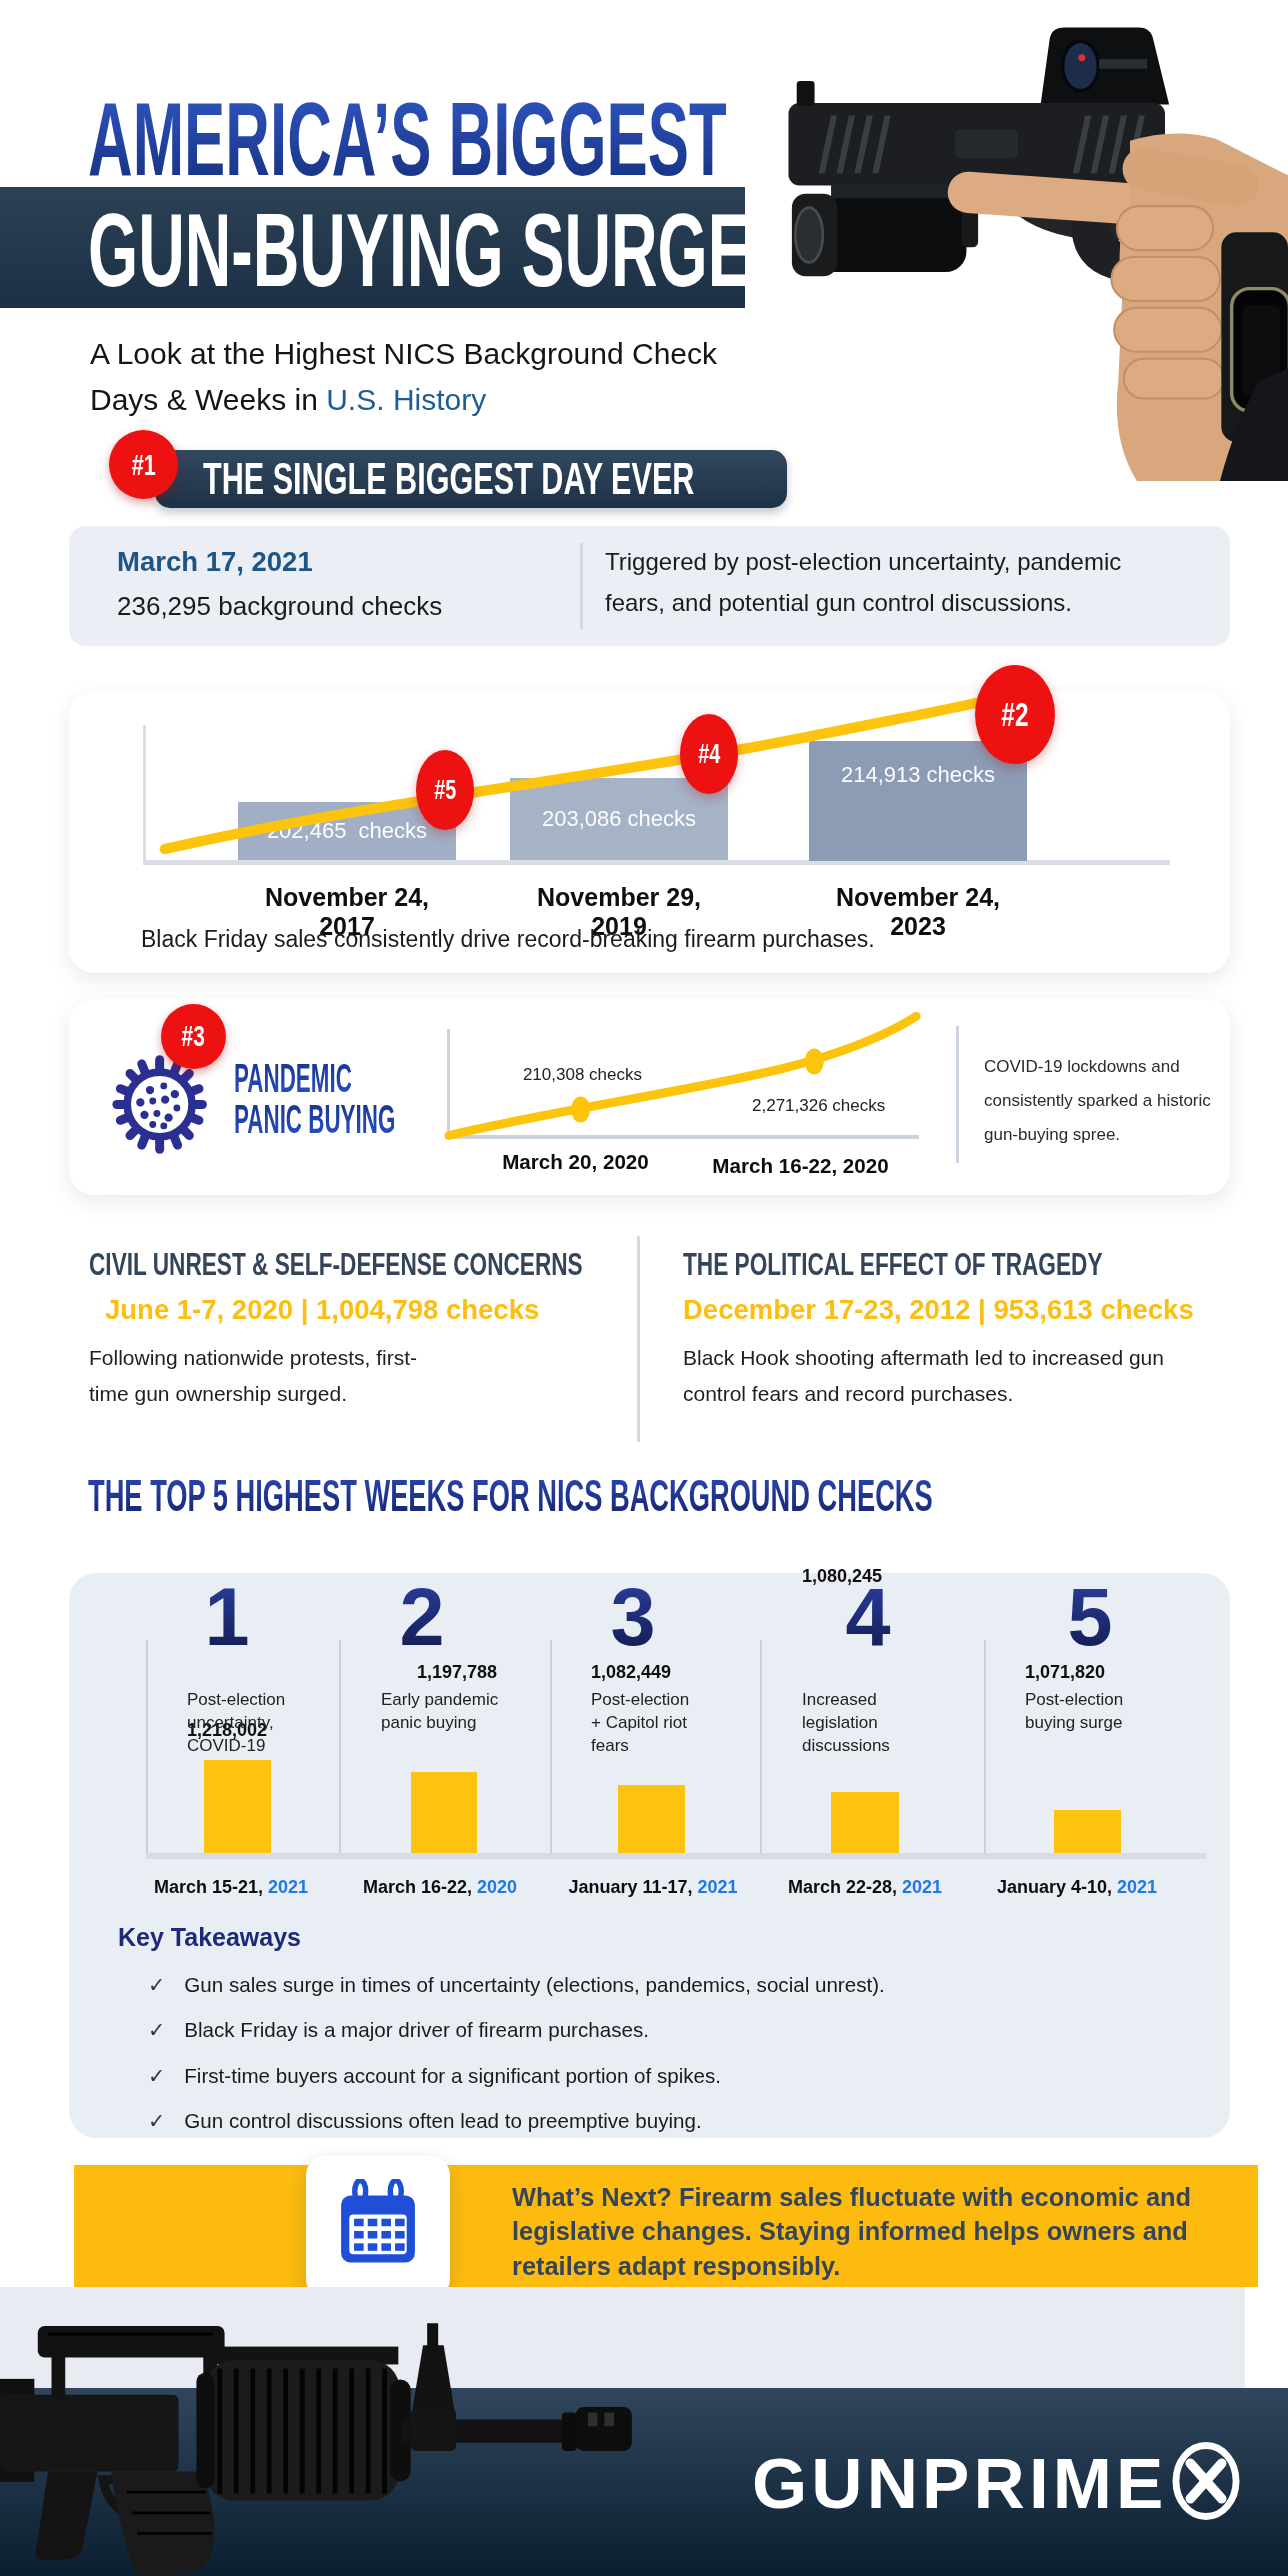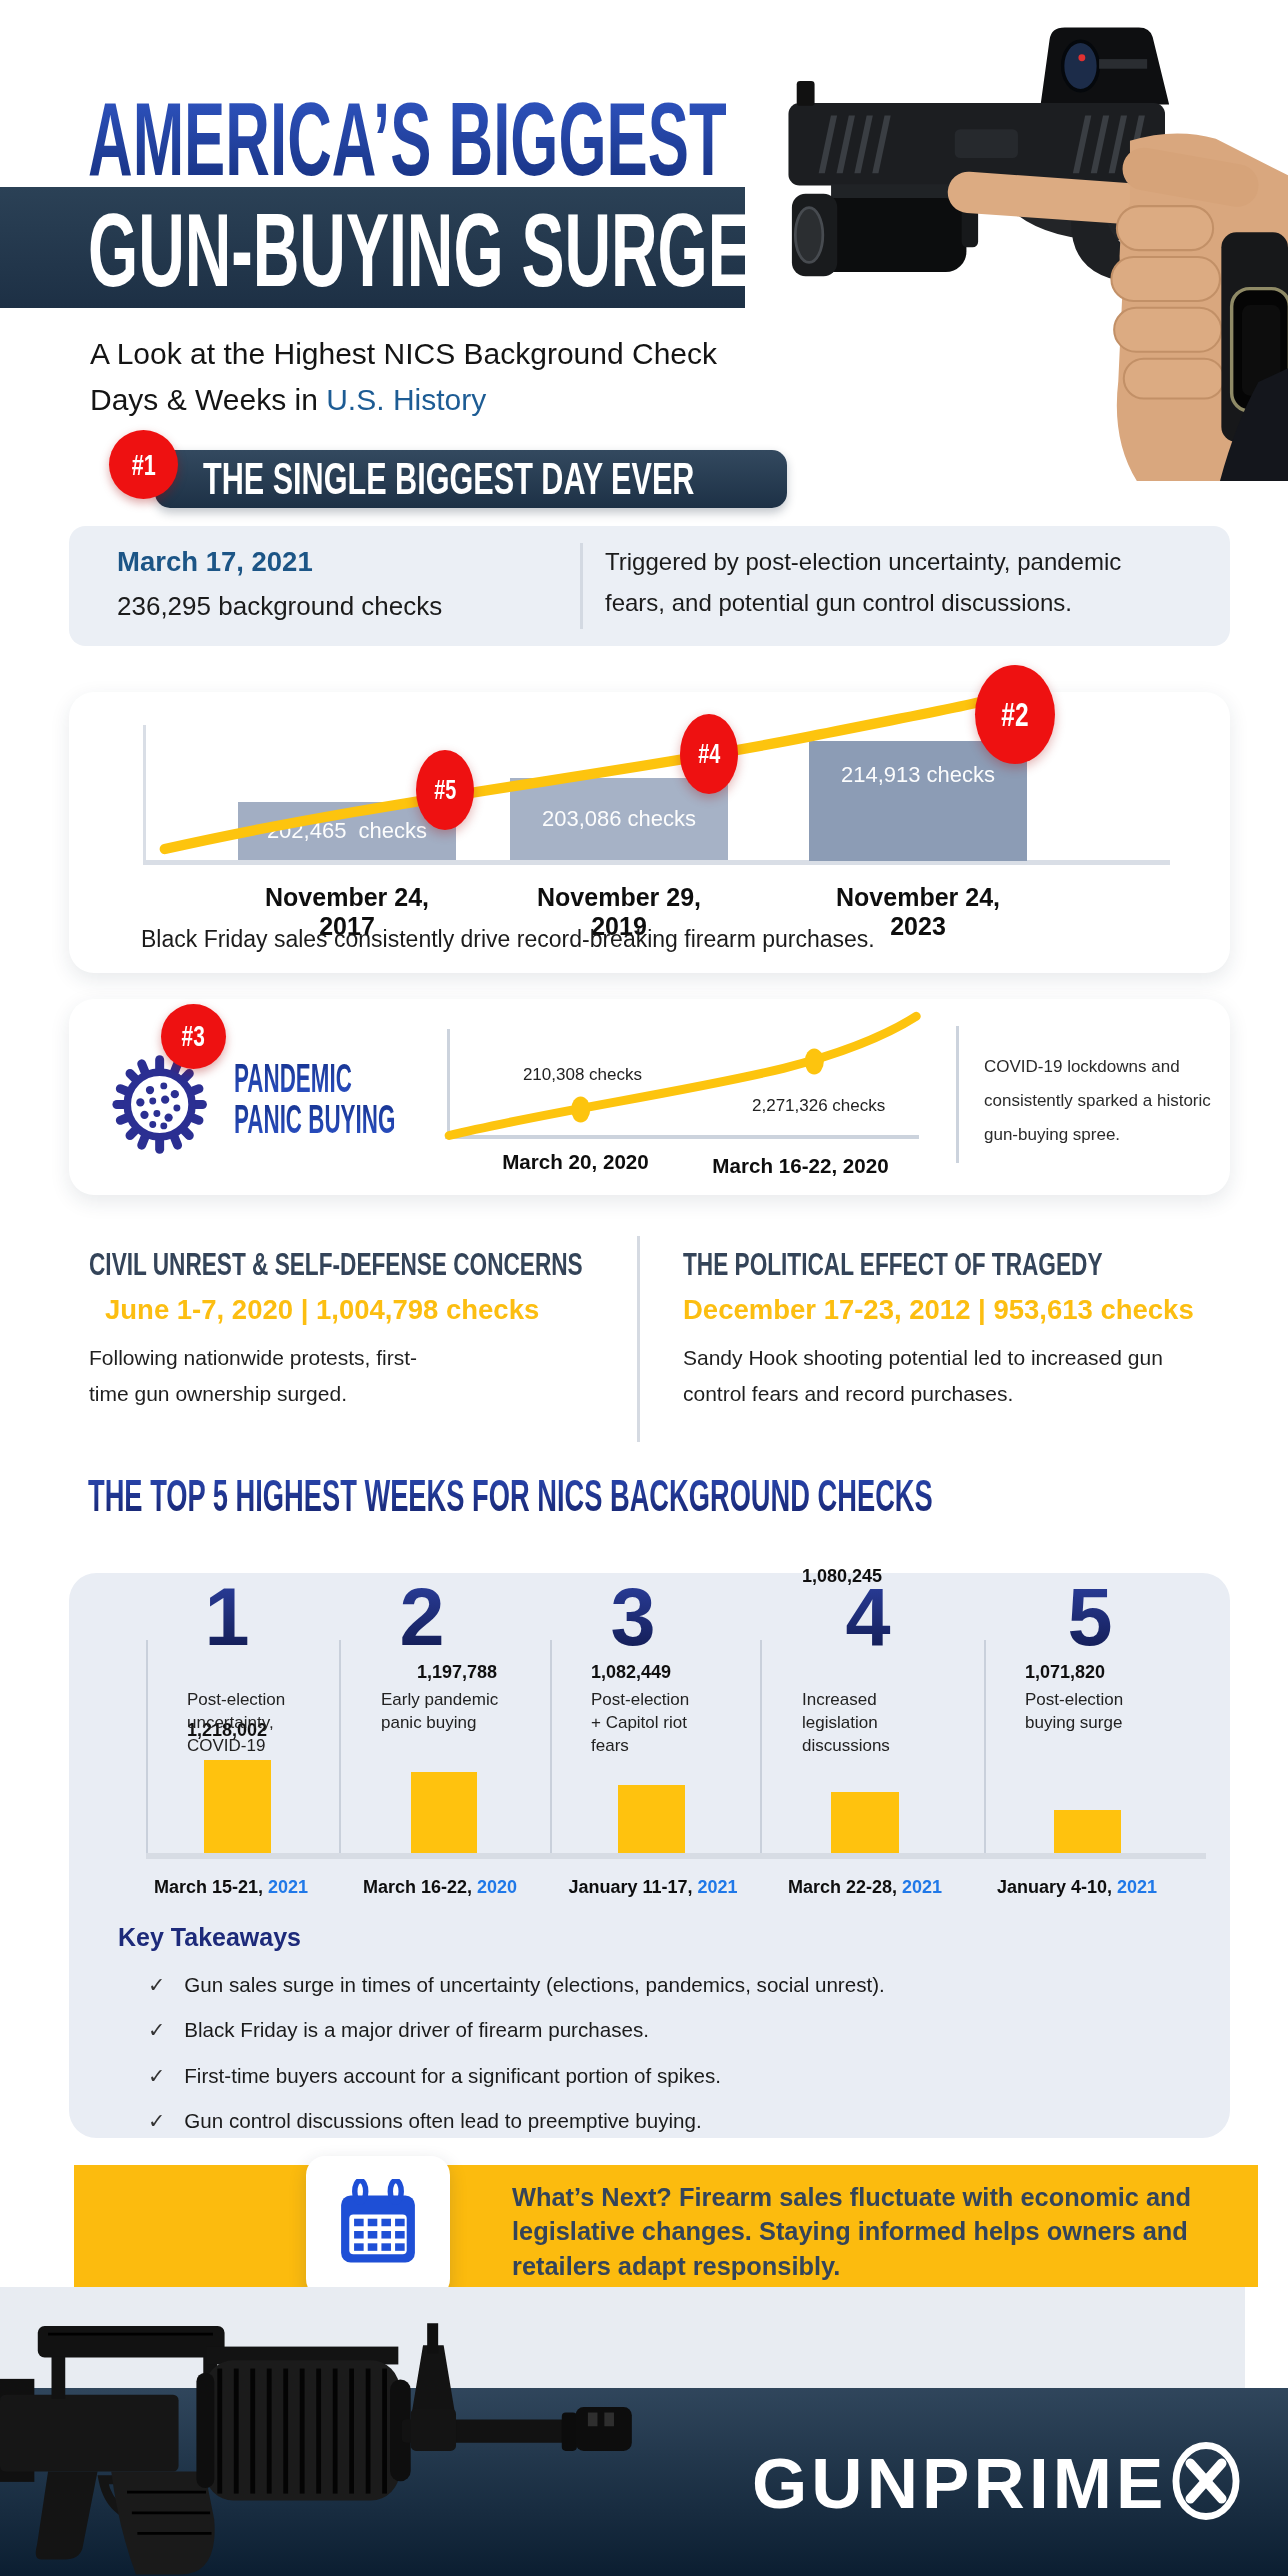--- a/index.html
+++ b/index.html
@@ -257,21 +257,21 @@
   <div class="abs vline" style="left:637px;top:1236px;width:2.7px;height:206px;background:#d5dae2;"></div>
   <div class="abs colhead cond" style="left:89px;top:1249px;">CIVIL UNREST &amp; SELF-DEFENSE CONCERNS</div>
   <div class="abs stat-yellow" style="left:105px;top:1294px;text-align:center;">June 1-7, 2020 | 1,004,798 checks</div>
   <div class="abs colbody" style="left:89px;top:1340px;">
     <div>Following nationwide protests, first-</div>
     <div>time gun ownership surged.</div>
   </div>
   <div class="abs colhead cond" style="left:683px;top:1249px;">THE POLITICAL EFFECT OF TRAGEDY</div>
   <div class="abs stat-yellow" style="left:683px;top:1294px;">December 17-23, 2012 | 953,613 checks</div>
   <div class="abs colbody" style="left:683px;top:1340px;">
-    <div>Sandy Hook shooting potential led to increased gun</div>
+    <div>Black Hook shooting aftermath led to increased gun</div>
     <div>control fears and record purchases.</div>
   </div>
 
   <div class="abs t5h cond" style="left:88px;top:1474px;">THE TOP 5 HIGHEST WEEKS FOR NICS BACKGROUND CHECKS</div>
   <div class="abs t5panel"></div>
 
   <div class="rank" style="left:179px;top:1577px;">1</div>
   <div class="rank" style="left:374px;top:1577px;">2</div>
   <div class="rank" style="left:585px;top:1577px;">3</div>
   <div class="rank" style="left:820px;top:1577px;">4</div>

